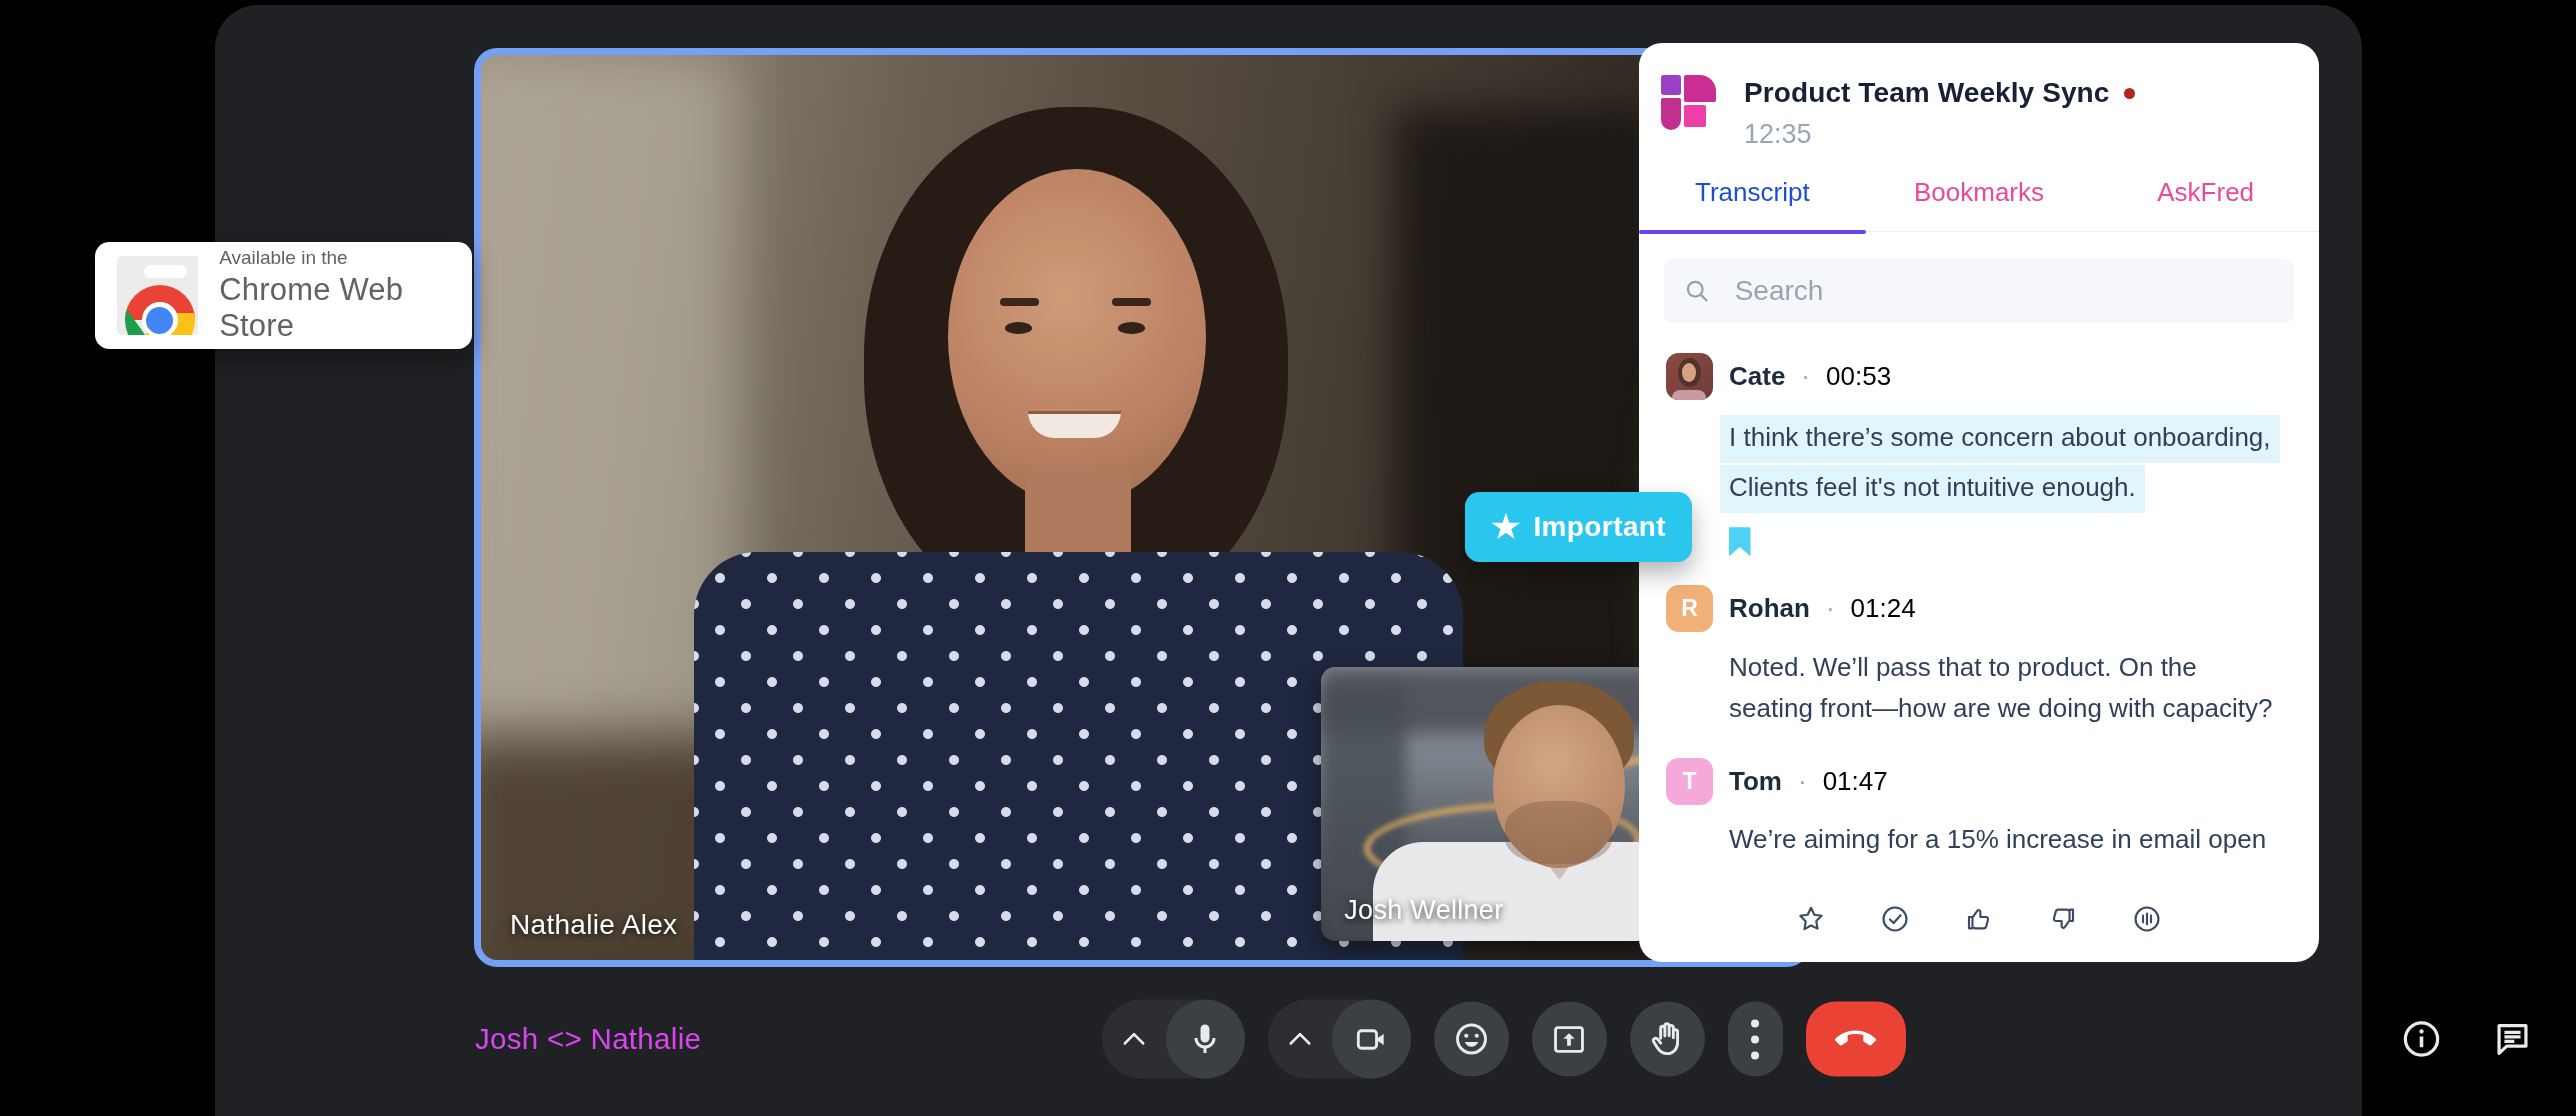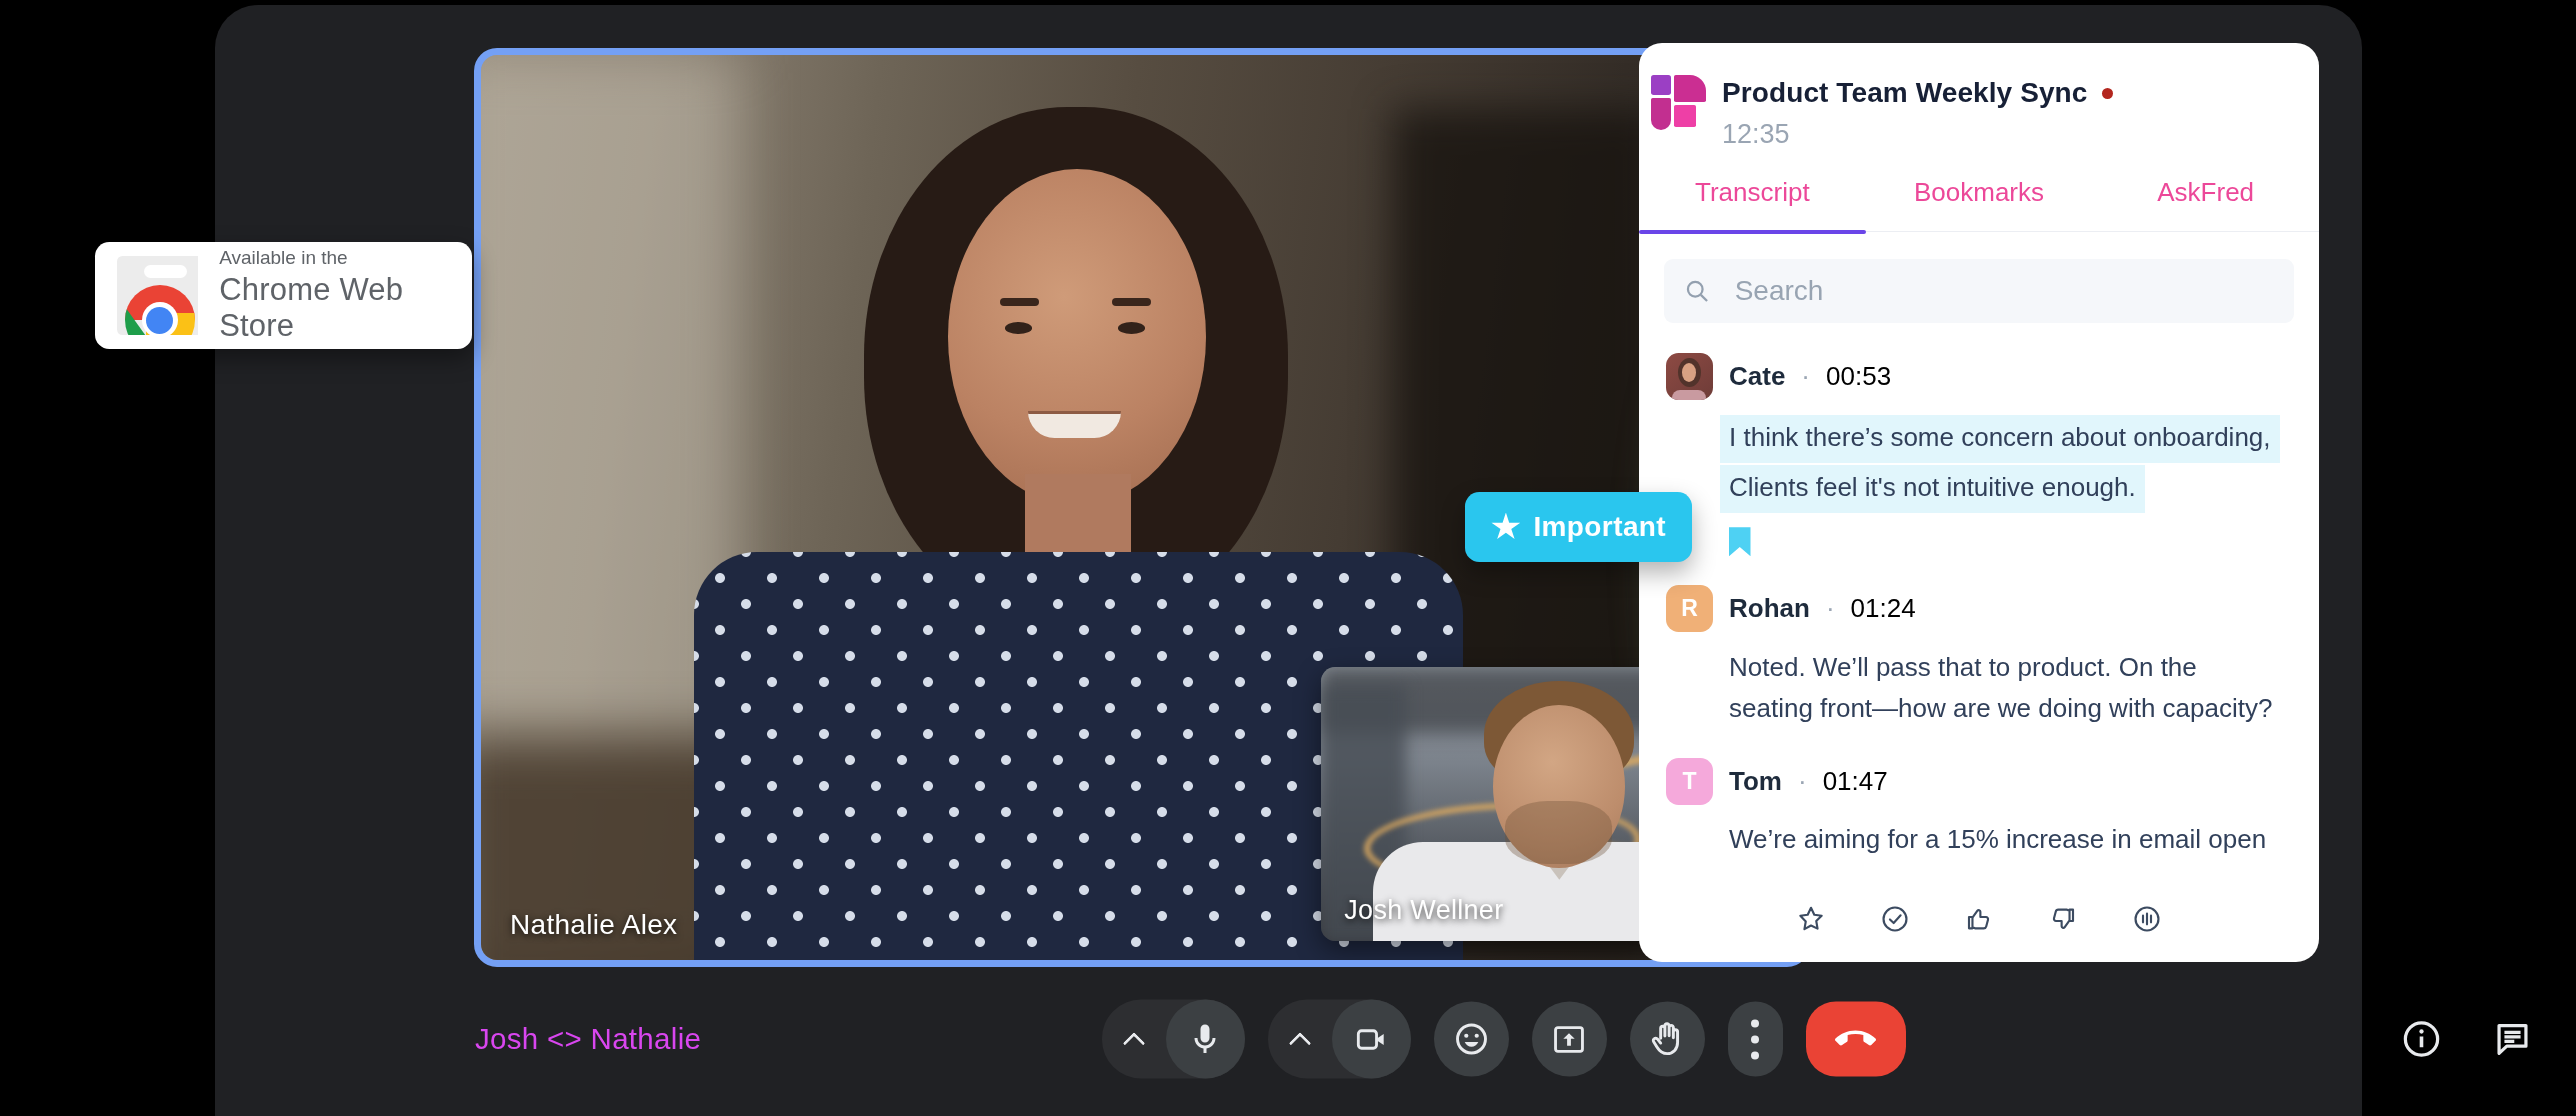--- a/index.html
+++ b/index.html
@@ -78,34 +78,34 @@
   .important-btn { position:absolute; left:1465px; top:492px; width:227px; height:70px; background:#2ac6ee;
                    border-radius:14.3px; display:flex; align-items:center; justify-content:center; gap:12.5px;
                    box-shadow:0 10.7px 25px rgba(0,0,0,.3); z-index:40; cursor:pointer; }
   .important-star { width:30px; height:29px; background:#fff;
                     clip-path:polygon(50% 0%,61% 35%,98% 35%,68% 57%,79% 91%,50% 70%,21% 91%,32% 57%,2% 35%,39% 35%); }
   .important-label { color:#fff; font-size:28px; font-weight:600; letter-spacing:0.4px; }
 
   
   .panel { position:absolute; left:1639px; top:43px; width:680px; height:919px; background:#fff;
            border-radius:23px; display:flex; flex-direction:column; overflow:hidden; z-index:20; }
-  .p-header { padding:32px 34px 0 12px; display:flex; gap:16px; }
+  .p-header { padding:32px 34px 0 22px; display:flex; gap:28px; }
   .ff-logo { position:relative; width:55px; height:55px; flex:0 0 auto; }
   .ff1 { position:absolute; left:0; top:0; width:19.7px; height:19.7px; background:#9b3fc4; border-radius:2.7px; }
   .ff2 { position:absolute; left:23px; top:0; width:32px; height:27px; background:#cb2e92; border-radius:1.8px 16px 1.8px 1.8px; }
   .ff3 { position:absolute; left:0; top:23px; width:19.7px; height:32px; background:#c22f90; border-radius:1.8px 1.8px 10.7px 10.7px; }
   .ff4 { position:absolute; left:23px; top:30px; width:22.4px; height:22.4px; background:#ee3fa6; border-radius:1.8px; }
   .p-titlerow { display:flex; align-items:center; gap:14.3px; margin-top:1.8px; }
   .p-title { font-size:28px; font-weight:600; color:#172036; letter-spacing:0.1px; }
   .p-livedot { width:11.6px; height:11.6px; border-radius:50%; background:#b3261e; margin-top:1.8px; }
   .p-time { font-size:27px; color:#9aa5b3; margin-top:10.7px; }
 
   .p-tabs { display:grid; grid-template-columns:1fr 1fr 1fr; margin-top:27px; border-bottom:1.8px solid #eceef3; }
   .p-tab { text-align:center; font-size:26px; color:#ec4899; font-weight:500; padding-bottom:23px; position:relative; cursor:pointer; }
-  .p-tab.active { color:#ec4899; }
+  .p-tab.active { color:#1d4ed8; }
   .p-tab.active::after { content:""; position:absolute; left:0; right:0; bottom:-2.7px; height:4.5px; background:#6a45e8; border-radius:2.7px; }
 
   .p-search { margin:27px 25px 0 25px; height:64px; background:#f5f7fa; border-radius:9px;
               display:flex; align-items:center; padding:0 19.7px; gap:24px; cursor:text; }
   .p-search svg { stroke:#93a0af; }
   .p-search-ph { font-size:28px; color:#98a4b2; }
 
   .p-list { padding:30px 25px 0 27px; flex:1 1 auto; overflow:hidden; }
   .t-row { margin-bottom:29px; }
   .t-head { display:flex; align-items:center; gap:16px; }

